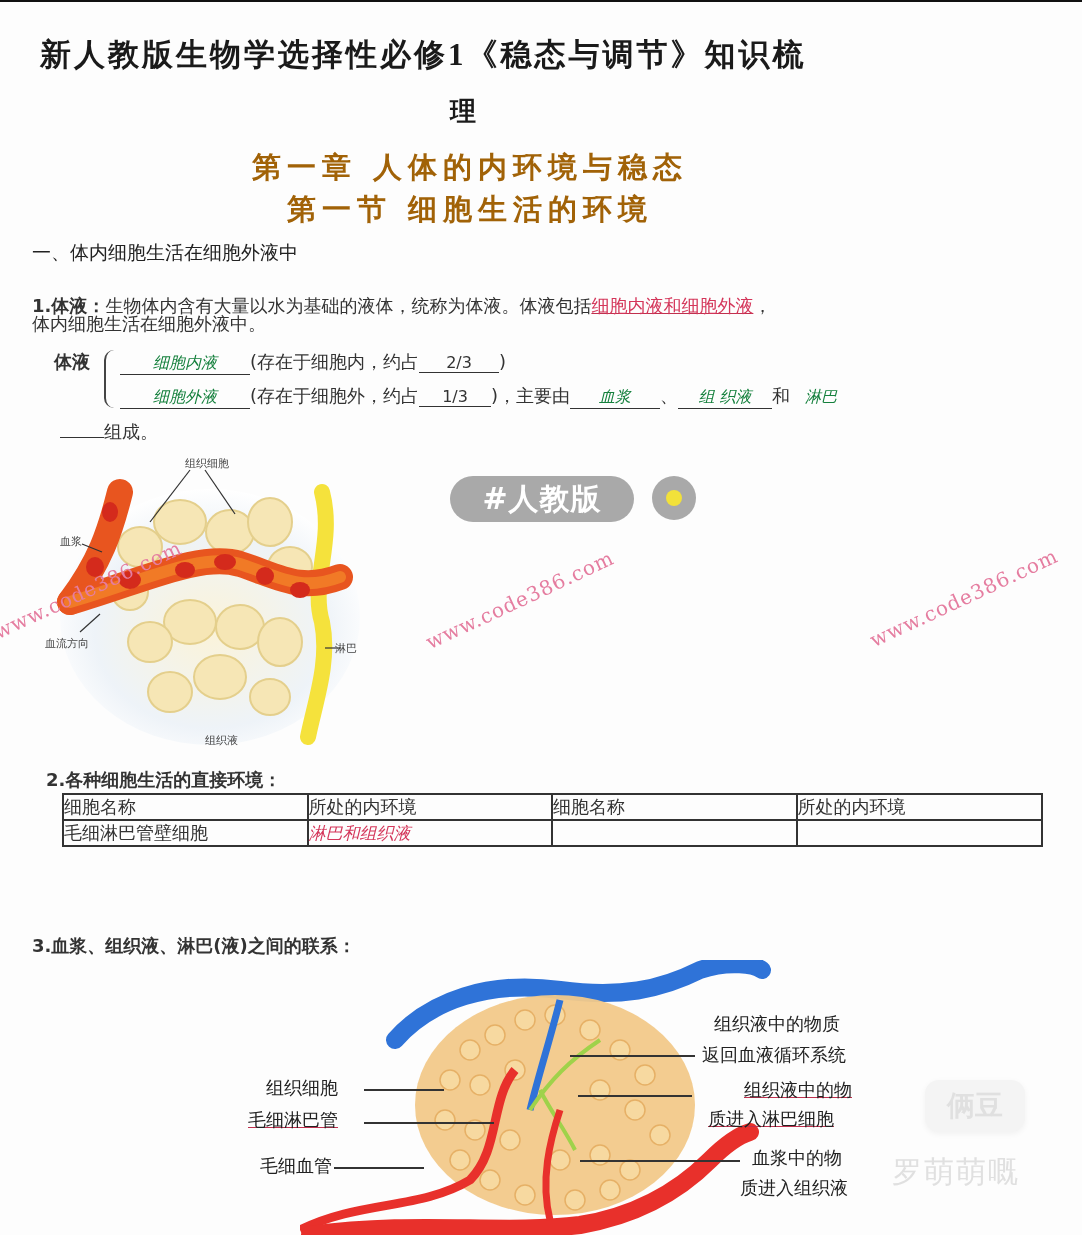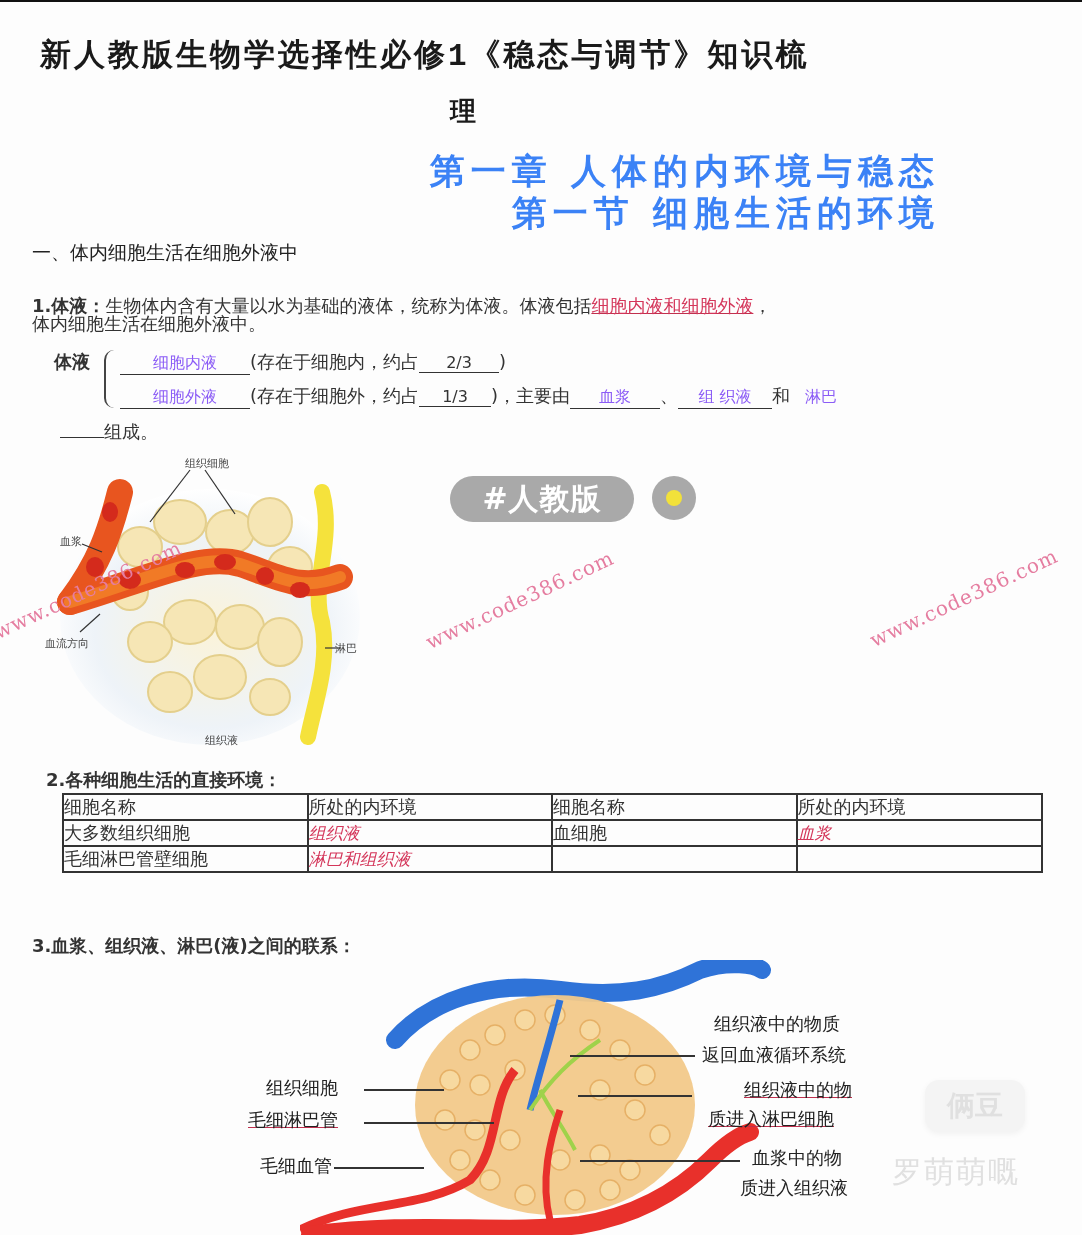--- a/index.html
+++ b/index.html
@@ -1,26 +1,26 @@
 <!DOCTYPE html>
 <html><head>
 <meta charset="utf-8">
 <style>
   * { box-sizing: border-box; margin: 0; padding: 0; }
   html, body { width: 1082px; height: 1235px; background: #fdfdfd; overflow: hidden; }
   body { position: relative; font-family: "DejaVu Sans", "Liberation Sans", sans-serif; color: #222; }
   .topbar { position: absolute; left: 0; top: 0; width: 1082px; height: 2px; background: #111; }
   .abs { position: absolute; }
-  .title { left: 40px; top: 34px; width: 880px; font-family: Liberation Mono, monospace; font-weight: bold; font-size: 31px; letter-spacing: 3px; color: #1a1a1a; white-space: nowrap; }
+  .title { left: 40px; top: 34px; width: 880px; font-family: Liberation Serif, serif; font-weight: bold; font-size: 31px; letter-spacing: 3px; color: #1a1a1a; white-space: nowrap; }
   .title2 { left: 450px; top: 94px; font-family: "DejaVu Serif", serif; font-weight: bold; font-size: 26px; color: #1a1a1a; }
-  .chapter { left: 0; width: 940px; text-align: right; font-family: "DejaVu Serif", serif; font-weight: bold; font-size: 35px; letter-spacing: 6px; color: #3b82f6; }
+  .chapter { left: 0; width: 940px; text-align: center; font-family: "DejaVu Serif", serif; font-weight: bold; font-size: 29px; letter-spacing: 6px; color: #a16207; }
   .sec-head { left: 32px; top: 240px; font-size: 19px; color: #222; }
   .para { font-size: 18px; color: #333; white-space: nowrap; }
   .red-u { color: #d4365a; text-decoration: underline; text-decoration-color: #c0304e; }
-  .blank { display: inline-block; border-bottom: 1.5px solid #333; text-align: center; color: #8b5cf6; font-size: 16px; }
+  .blank { display: inline-block; border-bottom: 1.5px solid #333; text-align: center; color: #15803d; font-size: 16px; font-style: italic; }
   .brace { left: 104px; top: 350px; width: 14px; height: 58px; border-left: 2px solid #444; border-top-left-radius: 10px; border-bottom-left-radius: 10px; }
   .tag-pill { left: 450px; top: 476px; width: 184px; height: 46px; border-radius: 23px; background: #a9a9a9; color: #fff; font-size: 30px; font-weight: bold; text-align: center; line-height: 46px; letter-spacing: 1px; }
   .tag-dot { left: 652px; top: 476px; width: 44px; height: 44px; border-radius: 50%; background: #a9a9a9; }
   .tag-dot::after { content: ""; position: absolute; left: 14px; top: 14px; width: 16px; height: 16px; border-radius: 50%; background: #f2e13a; }
   .wm { font-family: "DejaVu Serif", serif; color: #e57da0; font-size: 20px; transform: rotate(-25deg); transform-origin: left bottom; white-space: nowrap; letter-spacing: 1px; }
   table.env { position: absolute; left: 62px; top: 793px; width: 981px; border-collapse: collapse; }
   table.env td { border: 2px solid #333; height: 24px; text-align: left; font-size: 18px; color: #333; }
   table.env td.ans { color: #d4365a; font-style: italic; font-size: 17px; }
   .diag-label { font-size: 18px; color: #222; white-space: nowrap; }
   .lead { position: absolute; height: 1.5px; background: #333; }
@@ -118,26 +118,20 @@
 <div class="abs para" style="left:46px; top:768px; font-weight:bold; font-size:18px;">2.各种细胞生活的直接环境：</div>
 <table class="env">
   <tbody>
       <tr>
     <td style="width:245px;">细胞名称</td>
     <td style="width:245px;">所处的内环境</td>
     <td style="width:245px;">细胞名称</td>
     <td style="width:246px;">所处的内环境</td>
   </tr>
   <tr>
-    <td>大多数组织细胞</td>
-    <td class="ans">组织液</td>
-    <td>血细胞</td>
-    <td class="ans">血浆</td>
-  </tr>
-  <tr>
     <td>毛细淋巴管壁细胞</td>
     <td class="ans">淋巴和组织液</td>
     <td></td>
     <td class="ans"></td>
   </tr>
 </tbody>
   </table>
 
 <div class="abs para" style="left:32px; top:934px; font-weight:bold; font-size:18px;">3.血浆、组织液、淋巴(液)之间的联系：</div>
 

